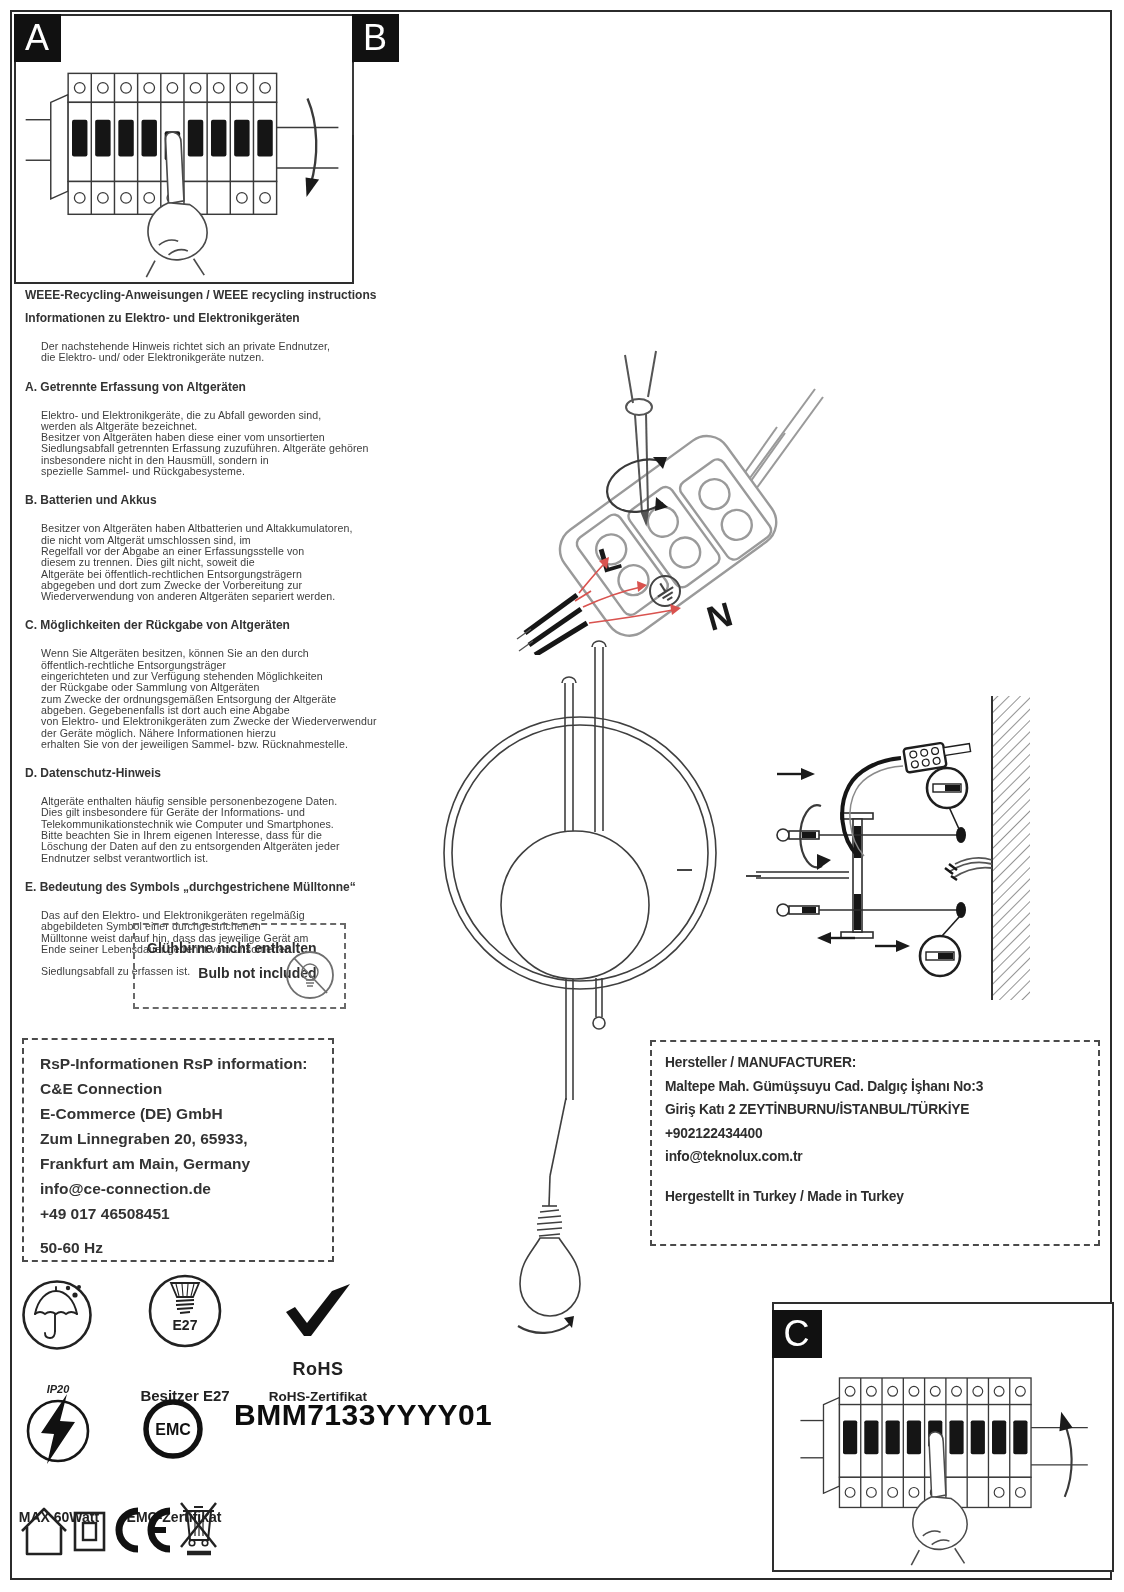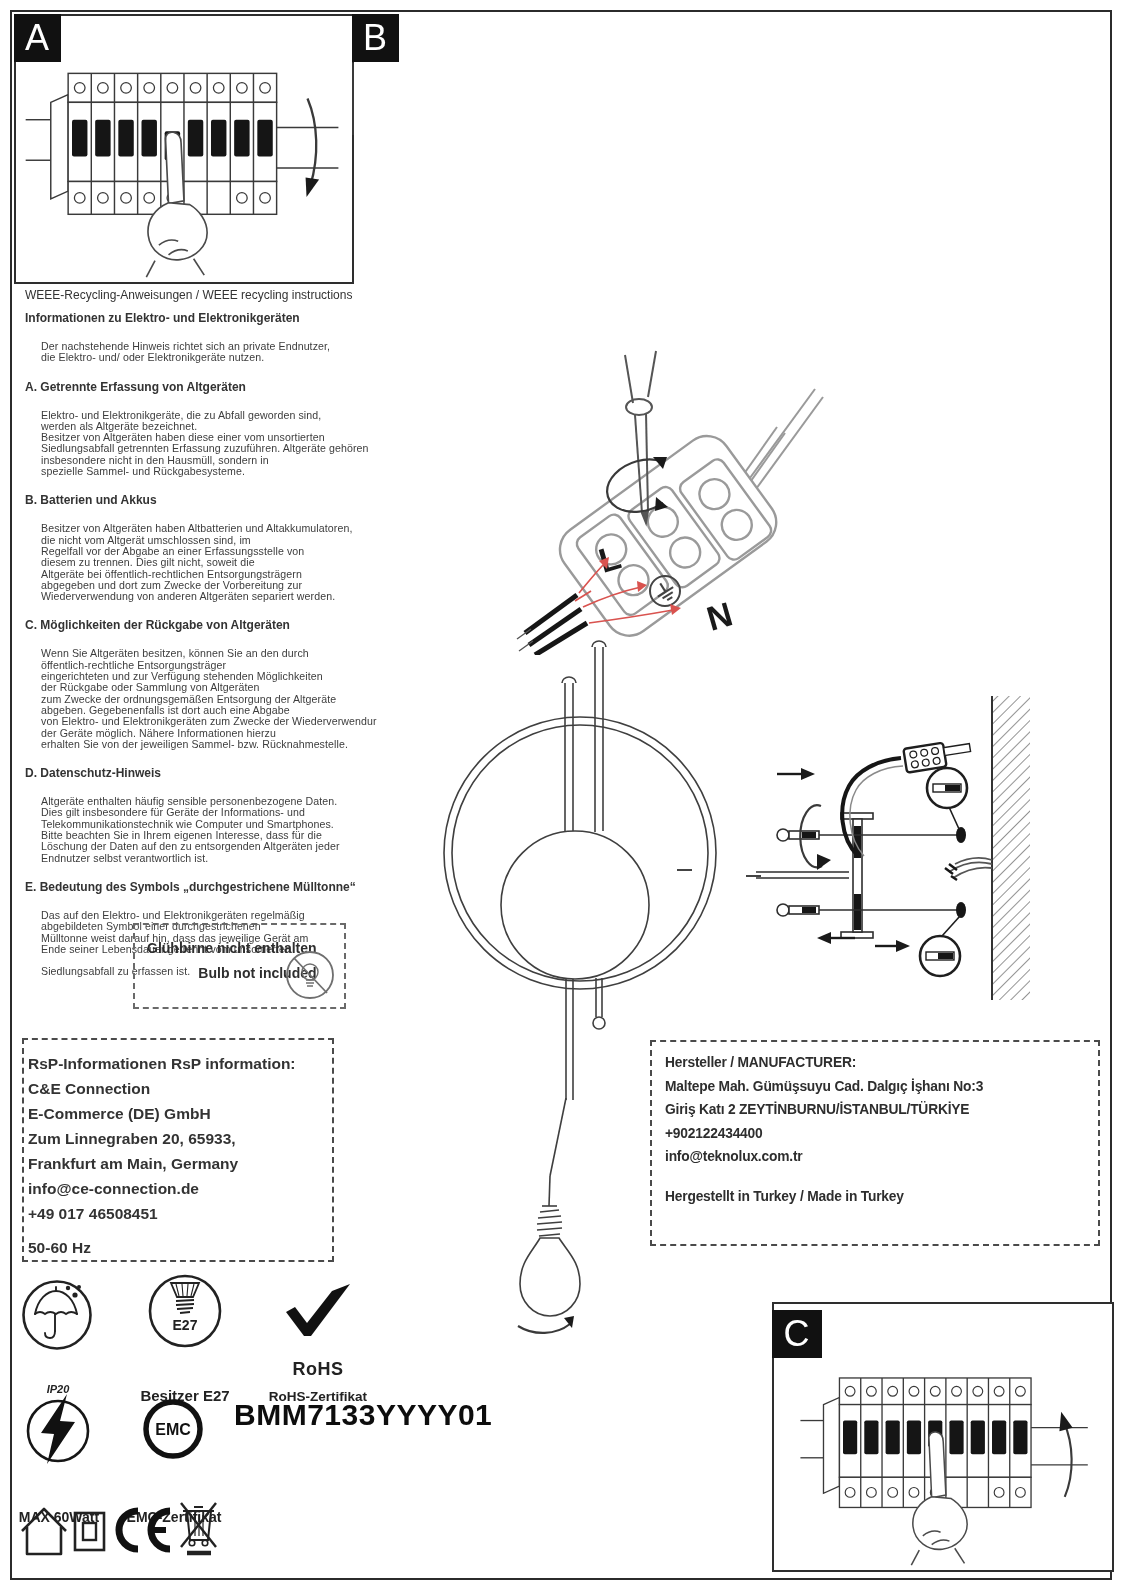--- a/index.html
+++ b/index.html
@@ -14,28 +14,28 @@
   .plabel{width:47px;height:48px;background:#111;color:#fff;display:flex;align-items:center;justify-content:center;
           font-size:36px;font-weight:400;letter-spacing:1px;}
   .b-label{left:352px;top:14px;}
   .b-line{left:352px;top:63px;width:2px;height:72px;background:#3a3a3a;}
   
   .brand-block{left:788px;top:26px;width:300px;text-align:right;line-height:1;}
   .brand{font-size:61px;font-weight:bold;letter-spacing:-2px;line-height:58px;}
   .brand-sub{font-size:25px;font-weight:700;color:#1d1d1d;line-height:30px;letter-spacing:-0.5px;}
   
   .weee{left:25px;top:288px;width:414px;color:#3c3c3c;}
-  .weee-title{font-size:12px;font-weight:normal;color:#333;margin:0 0 9px 0;}
+  .weee-title{font-size:12px;font-weight:bold;color:#333;margin:0 0 9px 0;}
   .weee-h{font-size:12px;font-weight:bold;color:#333;margin:8px 0 7px 0;}
   .weee-b{font-size:10.6px;line-height:11.3px;white-space:pre-line;margin:16px;letter-spacing:0.1px;}
   
   .bulb-note{left:133px;top:923px;width:209px;height:82px;border:2px dashed #6a6a6a;text-align:right;}
   .bulb-note .t{position:absolute;left:12px;top:11px;font-size:14px;font-weight:bold;color:#2e2e2e;line-height:25px;white-space:nowrap;}
   .rsp-box{left:22px;top:1038px;width:308px;height:220px;border:2px dashed #4a4a4a;padding:0;}
-  .rsp-line{position:relative;margin-left:4px;font-size:15.5px;font-weight:700;color:#333;line-height:25px;}
+  .rsp-line{position:relative;margin-left:16px;font-size:15.5px;font-weight:700;color:#333;line-height:25px;}
   .rsp-pad{padding-top:11px;}
   .rsp-gap{margin-top:9px;}
   .man-box{left:650px;top:1040px;width:446px;height:202px;border:2px dashed #4a4a4a;}
   .man-line{margin-left:13px;font-size:13.8px;font-weight:700;color:#2e2e2e;line-height:23.5px;letter-spacing:-0.2px;white-space:nowrap;}
   .man-pad{padding-top:9px;}
   .man-made{margin-top:16px;}
   
   .cert-label{font-weight:bold;color:#222;text-align:center;margin-top:31px;}
   .model{left:234px;top:1398px;font-size:30px;font-weight:bold;color:#0d0d0d;letter-spacing:0.5px;}
   .dash{height:0;border-top:2px solid #444;}

